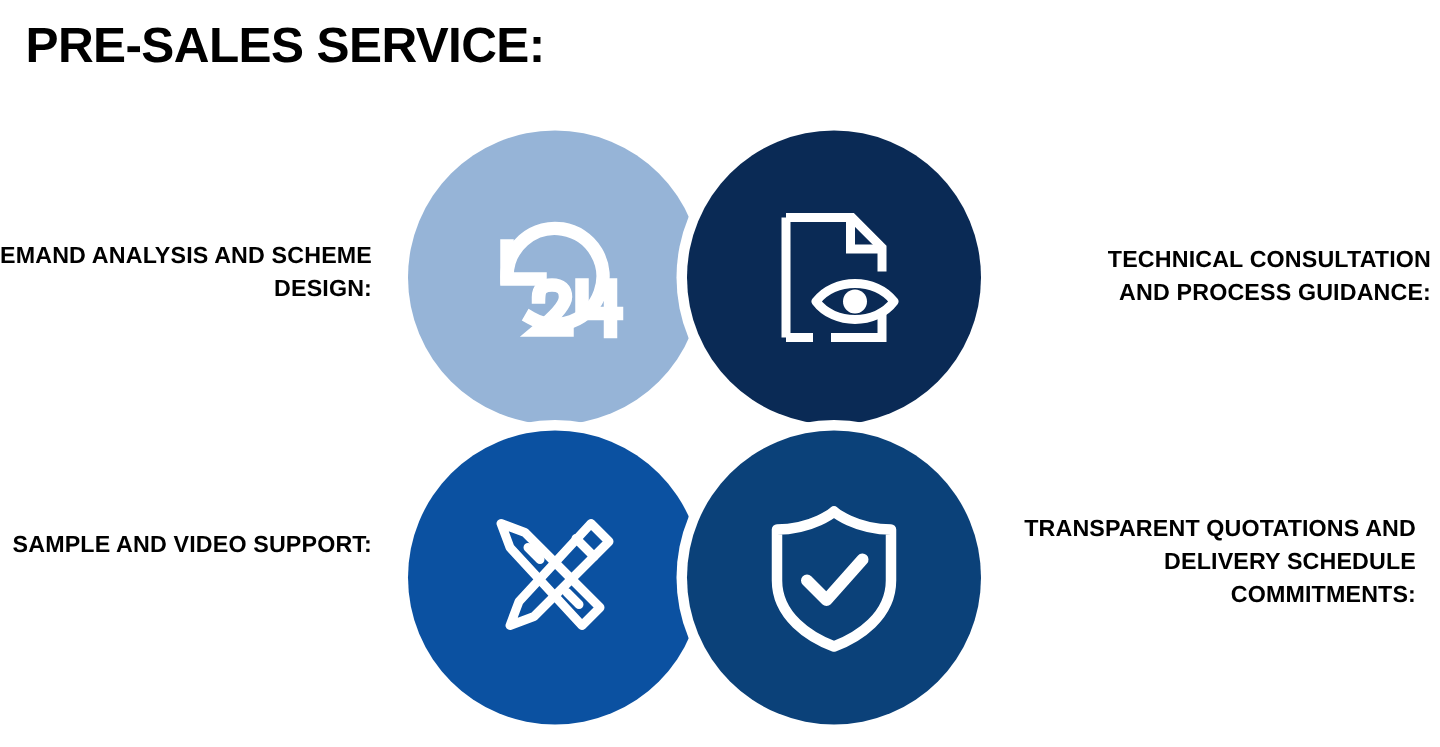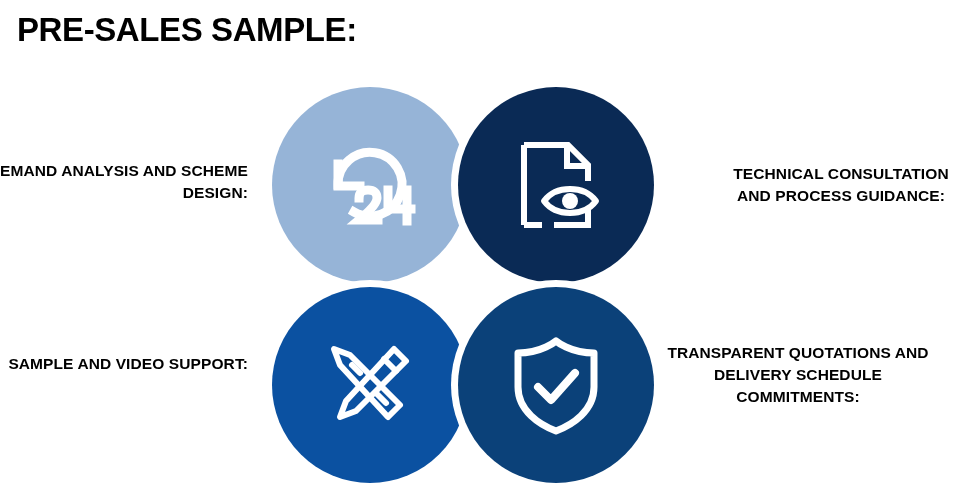--- a/index.html
+++ b/index.html
@@ -71,21 +71,21 @@
   .label {
     position: absolute;
     font-size: 15.5px;
     font-weight: 700;
     color: #000000;
     line-height: 1.42;
     letter-spacing: 0.1px;
     text-transform: uppercase;
   }
   .label.left  { text-align: right; }
-  .label.right { text-align: center;  }
+  .label.right { text-align: right;  }
 
   #label-demand {
     right: 712px;
     top: 160px;
     width: 260px;
   }
   #label-sample {
     right: 712px;
     top: 353px;
     width: 260px;
@@ -97,21 +97,21 @@
   }
   #label-transparent {
     left: 652px;
     top: 342px;
     width: 292px;
   }
 </style>
 </head>
 <body style="background: rgb(255, 255, 255);">
 
-<div id="page-title">PRE-SALES SAMPLE:</div>
+<div id="page-title">PRE-SALES SERVICE:</div>
 
 <div id="circle-cluster">
 
   <div class="circle tl" style="background:#96B4D7;">
     <span>
       <svg width="108" height="92" viewBox="0 0 108 92" fill="none" xmlns="http://www.w3.org/2000/svg">
 
         <path d="M22 46 A32 32 0 1 1 38 73" stroke="#FFFFFF" stroke-width="9" stroke-linecap="square" fill="none"></path>
 
         <path d="M22 25 L22 47 L44 47" stroke="#FFFFFF" stroke-width="9" stroke-linecap="square" stroke-linejoin="miter" fill="none"></path>

